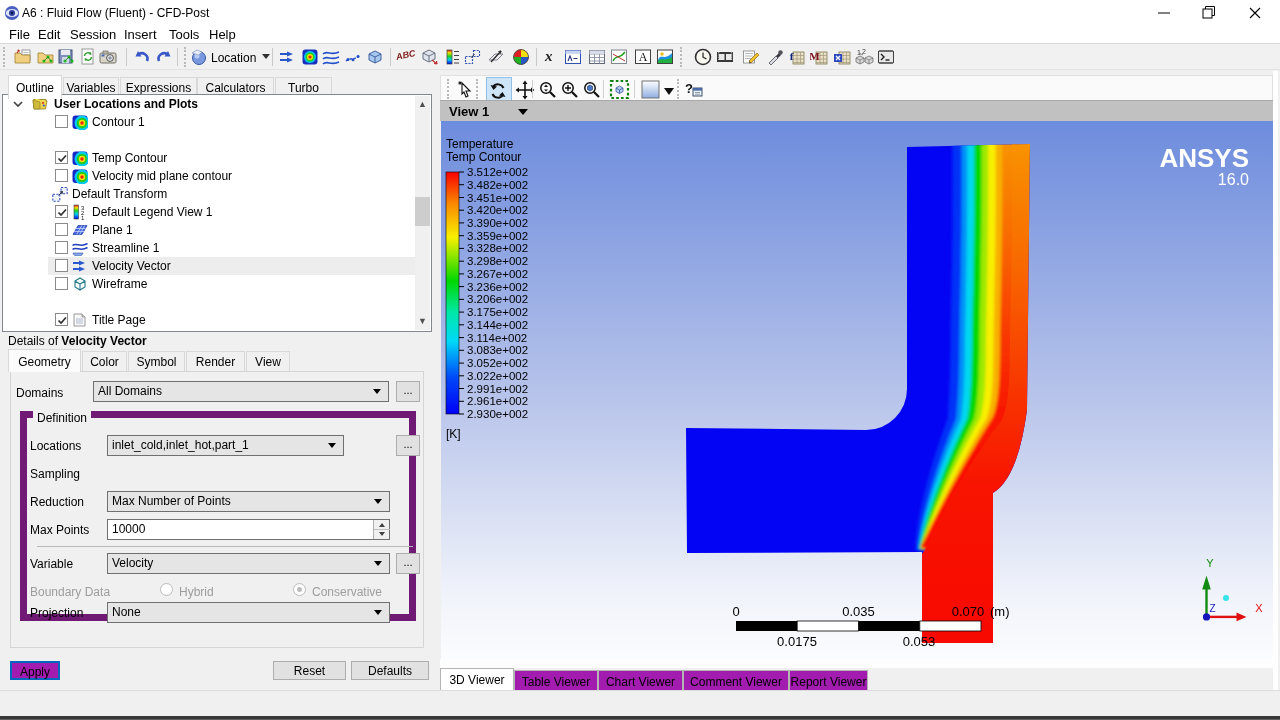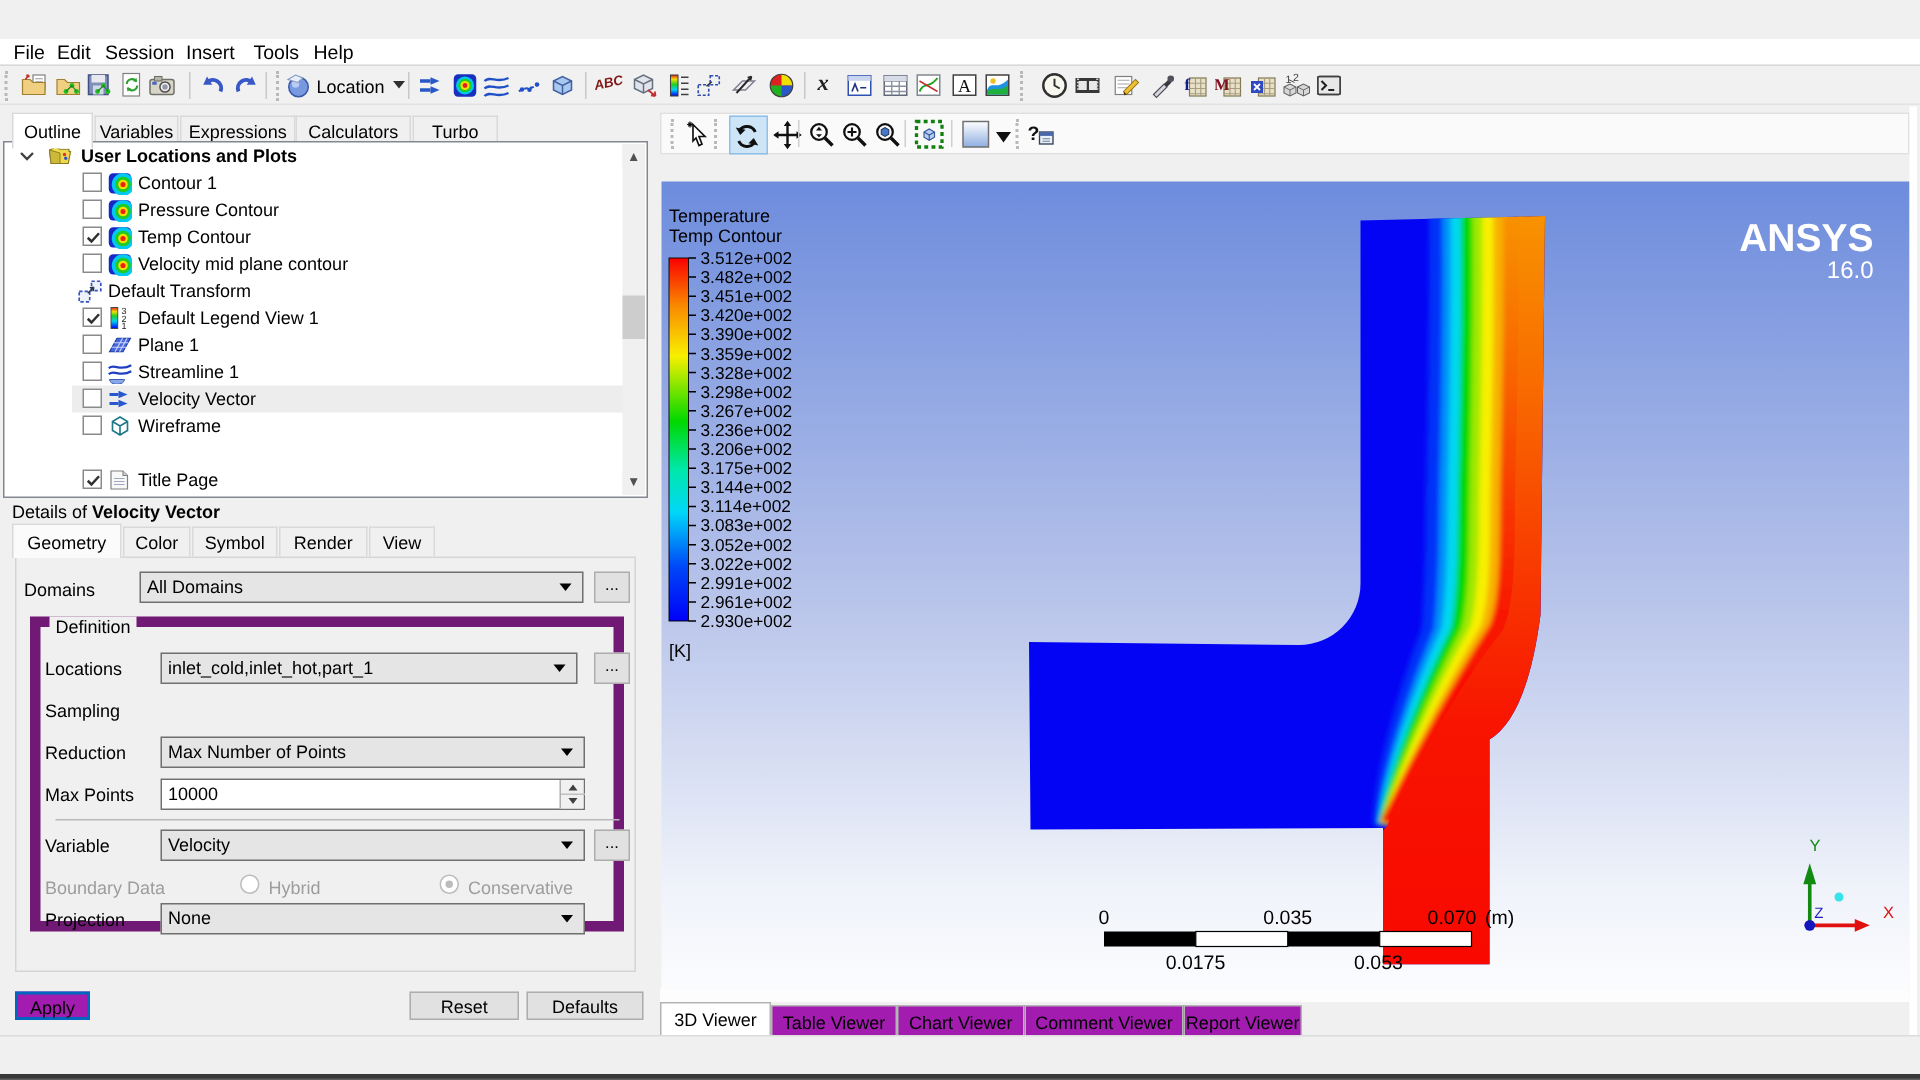--- a/index.html
+++ b/index.html
@@ -58,20 +58,39 @@
 #viewport { left:441px; top:121px; width:832px; height:538px; background:linear-gradient(#6d8cdd, #b8c4ea 52%, #f0f3fa 88%, #fbfcfe); }
 .vtab { position:absolute; top:670px; height:20px; background:#a21caf; border:1px solid #b4b4b4; border-bottom:none; text-align:center; font-size:12px; padding-top:4px; }
 .vtab.active { top:668px; height:22px; background:#fff; border:1px solid #b4b4b4; border-bottom:none; z-index:2; }
 #statusbar { left:0; top:690px; width:1280px; height:27px; background:#f0f0f0; border-top:1px solid #dcdcdc; }
 #taskbar { left:0; top:716px; width:1280px; height:4px; background:#383838; border-bottom:1px solid #5f5f5f; }
 </style>
 </head>
 <body>
 <div id="app">
 
+  <div class="abs" id="titlebar">
+    <svg class="abs" style="left:4px;top:5px" width="16" height="16" viewBox="0 0 18 18">
+      <circle cx="9" cy="9" r="8" fill="#4a5fc0"></circle>
+      <ellipse cx="9" cy="9" rx="7" ry="4.5" fill="#dfe6f7"></ellipse>
+      <circle cx="9" cy="9" r="3.4" fill="#2a3fa0"></circle>
+      <circle cx="9" cy="9" r="1.4" fill="#101850"></circle>
+    </svg>
+    <span class="abs" id="title-text">A6 : Fluid Flow (Fluent) - CFD-Post</span>
+    <svg class="abs winbtn" style="left:1141px" width="45" height="26">
+        <line x1="17" y1="13" x2="29" y2="13" stroke="#000" stroke-width="1"></line>
+      </svg>
+    <svg class="abs winbtn" style="left:1186px" width="45" height="26">
+        <rect x="17" y="9" width="9" height="9" fill="none" stroke="#000"></rect>
+        <path d="M19.5 9 V6.5 H28.5 V15.5 H26" fill="none" stroke="#000"></path>
+      </svg>
+    <svg class="abs winbtn" style="left:1233px" width="45" height="26">
+        <path d="M17 8 L27 18 M27 8 L17 18" stroke="#000" stroke-width="1.1"></path>
+      </svg>
+  </div>
 
   <div class="abs" id="menubar">
     <span style="left:9px">File</span>
       <span style="left:38px">Edit</span>
       <span style="left:70px">Session</span>
       <span style="left:124px">Insert</span>
       <span style="left:169px">Tools</span>
       <span style="left:209px">Help</span>
   </div>
 
@@ -362,31 +381,20 @@
         <div class="cb"></div>
         <svg class="tico" style="left:69px" width="16" height="16" viewBox="0 0 16 16">
           <rect x="0.5" y="1.5" width="15" height="13.5" rx="3" fill="#1828c8"></rect>
           <circle cx="10" cy="9" r="7.5" fill="#00c8f0"></circle>
           <circle cx="10" cy="9" r="5.2" fill="#20cc20"></circle>
           <circle cx="10" cy="9" r="3.2" fill="#f0e000"></circle>
           <circle cx="10" cy="9" r="1.7" fill="#f02010"></circle>
         </svg>
         <span class="lbl" style="left:89px">Contour 1</span>
       </div>
-      <div class="trow" style="top:36px">
-        <div class="cb"></div>
-        <svg class="tico" style="left:69px" width="16" height="16" viewBox="0 0 16 16">
-          <rect x="0.5" y="1.5" width="15" height="13.5" rx="3" fill="#1828c8"></rect>
-          <circle cx="10" cy="9" r="7.5" fill="#00c8f0"></circle>
-          <circle cx="10" cy="9" r="5.2" fill="#20cc20"></circle>
-          <circle cx="10" cy="9" r="3.2" fill="#f0e000"></circle>
-          <circle cx="10" cy="9" r="1.7" fill="#f02010"></circle>
-        </svg>
-        <span class="lbl" style="left:89px">Pressure Contour</span>
-      </div>
       <div class="trow" style="top:54px">
         <div class="cb">
           <svg class="abs" style="left:1px;top:1px" width="11" height="11" viewBox="0 0 11 11">
             <path d="M1.5 5.5 L4 8 L9 2.5" fill="none" stroke="#303030" stroke-width="1.7"></path>
           </svg>
         </div>
         <svg class="tico" style="left:69px" width="16" height="16" viewBox="0 0 16 16">
           <rect x="0.5" y="1.5" width="15" height="13.5" rx="3" fill="#1828c8"></rect>
           <circle cx="10" cy="9" r="7.5" fill="#00c8f0"></circle>
           <circle cx="10" cy="9" r="5.2" fill="#20cc20"></circle>
@@ -497,21 +505,21 @@
     <div class="dtab" style="left:186px;width:59px">Render</div>
     <div class="dtab" style="left:246px;width:44px">View</div>
   </div>
   <div class="abs" id="detbox">
     <div class="flabel" style="left:5px;top:14px">Domains</div>
     <div class="combo" style="left:82px;top:9px;width:296px">All Domains<span class="car"></span></div>
     <div class="dots" style="left:385px;top:9px">...</div>
     <div id="fieldset">
       <div id="fieldlegend">Definition</div>
       <div class="flabel" style="left:3px;top:21px">Locations</div>
-      <div class="combo" style="left:80px;top:17px;width:278px">inlet_cold,inlet_hot,part_1<span class="car"></span></div>
+      <div class="combo" style="left:80px;top:17px;width:237px">inlet_cold,inlet_hot,part_1<span class="car"></span></div>
       <div class="dots" style="left:369px;top:17px">...</div>
       <div class="flabel" style="left:3px;top:49px">Sampling</div>
       <div class="flabel" style="left:3px;top:77px">Reduction</div>
       <div class="combo" style="left:80px;top:73px;width:283px">Max Number of Points<span class="car"></span></div>
       <div class="flabel" style="left:3px;top:105px">Max Points</div>
       <div class="combo" style="left:80px;top:101px;width:283px;background:#fff">10000</div>
       <div style="position:absolute;left:346px;top:102px;width:16px;height:19px;background:#f0f0f0;border-left:1px solid #b0b0b0">
         <svg width="16" height="19" viewBox="0 0 16 19">
             <path d="M8 3 L5 7 L11 7 Z" fill="#404040"></path>
             <path d="M8 16 L5 12 L11 12 Z" fill="#404040"></path>
@@ -529,20 +537,26 @@
       <div style="position:absolute;left:270px;top:169px;width:5px;height:5px;border-radius:50%;background:#bcbcbc"></div>
       <div class="flabel" style="left:285px;top:167px;color:#9d9d9d">Conservative</div>
       <div class="flabel" style="left:3px;top:188px">Projection</div>
       <div class="combo" style="left:80px;top:184px;width:283px">None<span class="car"></span></div>
     </div>
   </div>
   <div class="abs btn" style="left:10px;top:661px;width:50px;border:2px solid #0067c0;background:#a21caf">Apply</div>
   <div class="abs btn" style="left:273px;top:661px;width:73px">Reset</div>
   <div class="abs btn" style="left:351px;top:661px;width:78px">Defaults</div>
 
+  <div class="abs" id="view1bar">
+      <b style="position:absolute;left:9px;top:3px;font-size:13px">View 1</b>
+    <svg class="abs" style="left:78px;top:8px" width="10" height="7">
+        <path d="M0 0 L10 0 L5 6 Z" fill="#000"></path>
+      </svg>
+  </div>
   <div class="abs" id="viewport">
     <svg id="scene" width="832" height="538" viewBox="0 0 832 538">
         <defs>
       <linearGradient id="legbar" x1="0" y1="0" x2="0" y2="1">
             <stop offset="0" stop-color="#fa0000"></stop>
             <stop offset="0.13" stop-color="#fa8800"></stop>
             <stop offset="0.27" stop-color="#f8f000"></stop>
             <stop offset="0.45" stop-color="#00d800"></stop>
             <stop offset="0.58" stop-color="#00e8a8"></stop>
             <stop offset="0.70" stop-color="#00d8f8"></stop>

